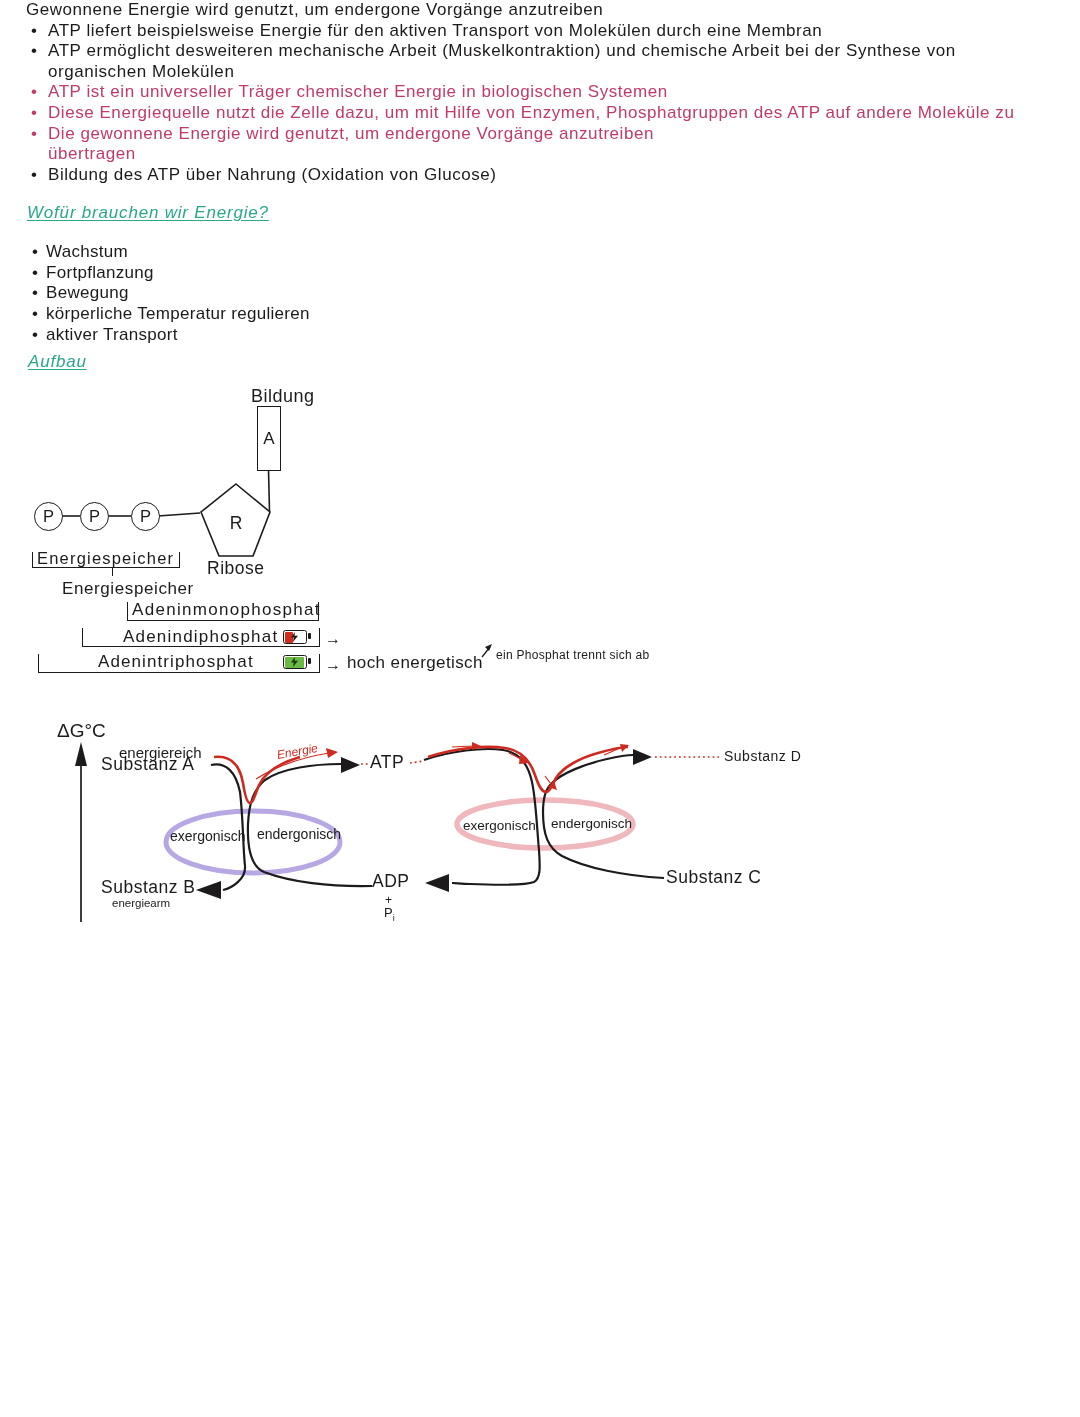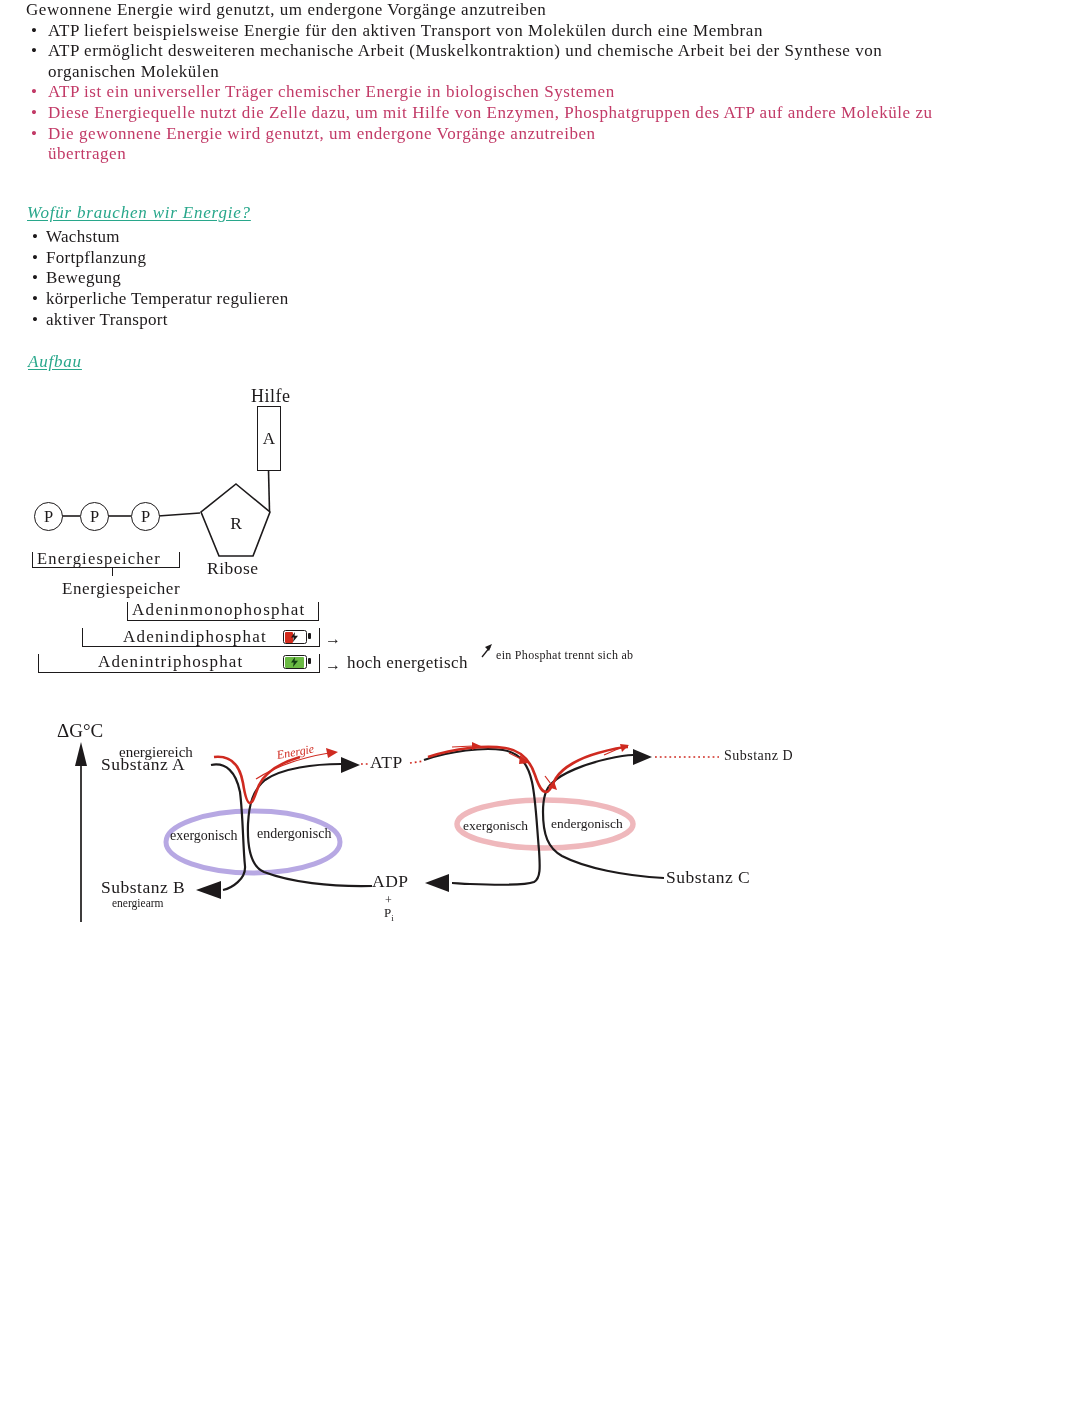--- a/index.html
+++ b/index.html
@@ -1,17 +1,17 @@
 <!DOCTYPE html>
 <html><head>
 <meta charset="utf-8">
 <style>
   html,body{margin:0;padding:0;background:#fff}
   .page{position:relative;width:1080px;height:1104px;background:#ffffff;overflow:hidden;
-        font-family:Liberation Serif, serif;color:#1d1a1b}
+        font-family:Liberation Sans, sans-serif;color:#1d1a1b}
   .abs{position:absolute}
   
   .notes{position:absolute;left:26px;top:0px;right:4px}
   .nl{white-space:nowrap;font-size:17px;height:20.6px;line-height:20.6px;letter-spacing:.55px}
   .pink{color:#c23a67}
   .blt{display:inline-block;width:22px;text-indent:5px}
   .cont{padding-left:22px}
   
   .ghead{color:#28a78b;font-style:italic;font-size:17px;letter-spacing:.8px;
          text-decoration:underline;text-underline-offset:2px;white-space:nowrap}
@@ -40,25 +40,26 @@
 
   <div class="notes">
     <div class="nl"><span>Gewonnene Energie wird genutzt, um endergone Vorgänge anzutreiben</span></div>
     <div class="nl"><span class="blt">•</span><span>ATP liefert beispielsweise Energie für den aktiven Transport von Molekülen durch eine Membran</span></div>
     <div class="nl"><span class="blt">•</span><span>ATP ermöglicht desweiteren mechanische Arbeit (Muskelkontraktion) und chemische Arbeit bei der Synthese von</span></div>
     <div class="nl cont"><span>organischen Molekülen</span></div>
     <div class="nl pink"><span class="blt">•</span><span>ATP ist ein universeller Träger chemischer Energie in biologischen Systemen</span></div>
     <div class="nl pink"><span class="blt">•</span><span>Diese Energiequelle nutzt die Zelle dazu, um mit Hilfe von Enzymen, Phosphatgruppen des ATP auf andere Moleküle zu</span></div>
     <div class="nl pink"><span class="blt">•</span><span>Die gewonnene Energie wird genutzt, um endergone Vorgänge anzutreiben</span></div>
     <div class="nl pink cont"><span>übertragen</span></div>
+    <div class="nl"><span class="blt">•</span><span>Bildung des ATP über Nahrung (Oxidation von Glucose)</span></div>
   </div>
 
   <div class="abs elist" style="left:27px;top:203px">
     <div class="ghead">Wofür brauchen wir Energie?</div>
-    <div style="margin-top:4px">
+    <div style="margin-top:19px">
       <div class="nl"><span class="blt2">•</span><span>Wachstum</span></div>
       <div class="nl"><span class="blt2">•</span><span>Fortpflanzung</span></div>
       <div class="nl"><span class="blt2">•</span><span>Bewegung</span></div>
       <div class="nl"><span class="blt2">•</span><span>körperliche Temperatur regulieren</span></div>
       <div class="nl"><span class="blt2">•</span><span>aktiver Transport</span></div>
     </div>
   </div>
 
   <div class="abs ghead" style="left:28px;top:352px">Aufbau</div>
 
@@ -104,21 +105,21 @@
     <line x1="452" y1="747" x2="473" y2="746" stroke="#cf2a20" stroke-width="1.2"></line>
     <polygon points="481,746 472,742 472,750" fill="#cf2a20"></polygon>
     <line x1="509" y1="753" x2="521" y2="759" stroke="#cf2a20" stroke-width="1.2"></line>
     <polygon points="530,763 520,755 519,764" fill="#cf2a20"></polygon>
     <line x1="545" y1="776" x2="551" y2="784" stroke="#cf2a20" stroke-width="1.2"></line>
     <polygon points="557,790 554,781 548,787" fill="#cf2a20"></polygon>
     <line x1="604" y1="755" x2="620" y2="748" stroke="#cf2a20" stroke-width="1.2"></line>
     <polygon points="629,745 620,744 622,752" fill="#cf2a20"></polygon>
   </svg>
 
-  <div class="lab" style="left:251px;top:386px;font-size:18px;letter-spacing:.5px">Hilfe</div>
+  <div class="lab" style="left:251px;top:386px;font-size:18px;letter-spacing:.5px">Bildung</div>
   <div class="abox">
       <span>A</span>
     </div>
   <div class="lab" style="left:224px;top:513px;width:24px;text-align:center;font-size:17.5px">R</div>
   <div class="lab" style="left:207px;top:558px;font-size:17.5px;letter-spacing:.5px">Ribose</div>
   <div class="pcirc" style="left:34px;top:502px">
       <span>P</span>
     </div>
   <div class="pcirc" style="left:80px;top:502px">
       <span>P</span>

